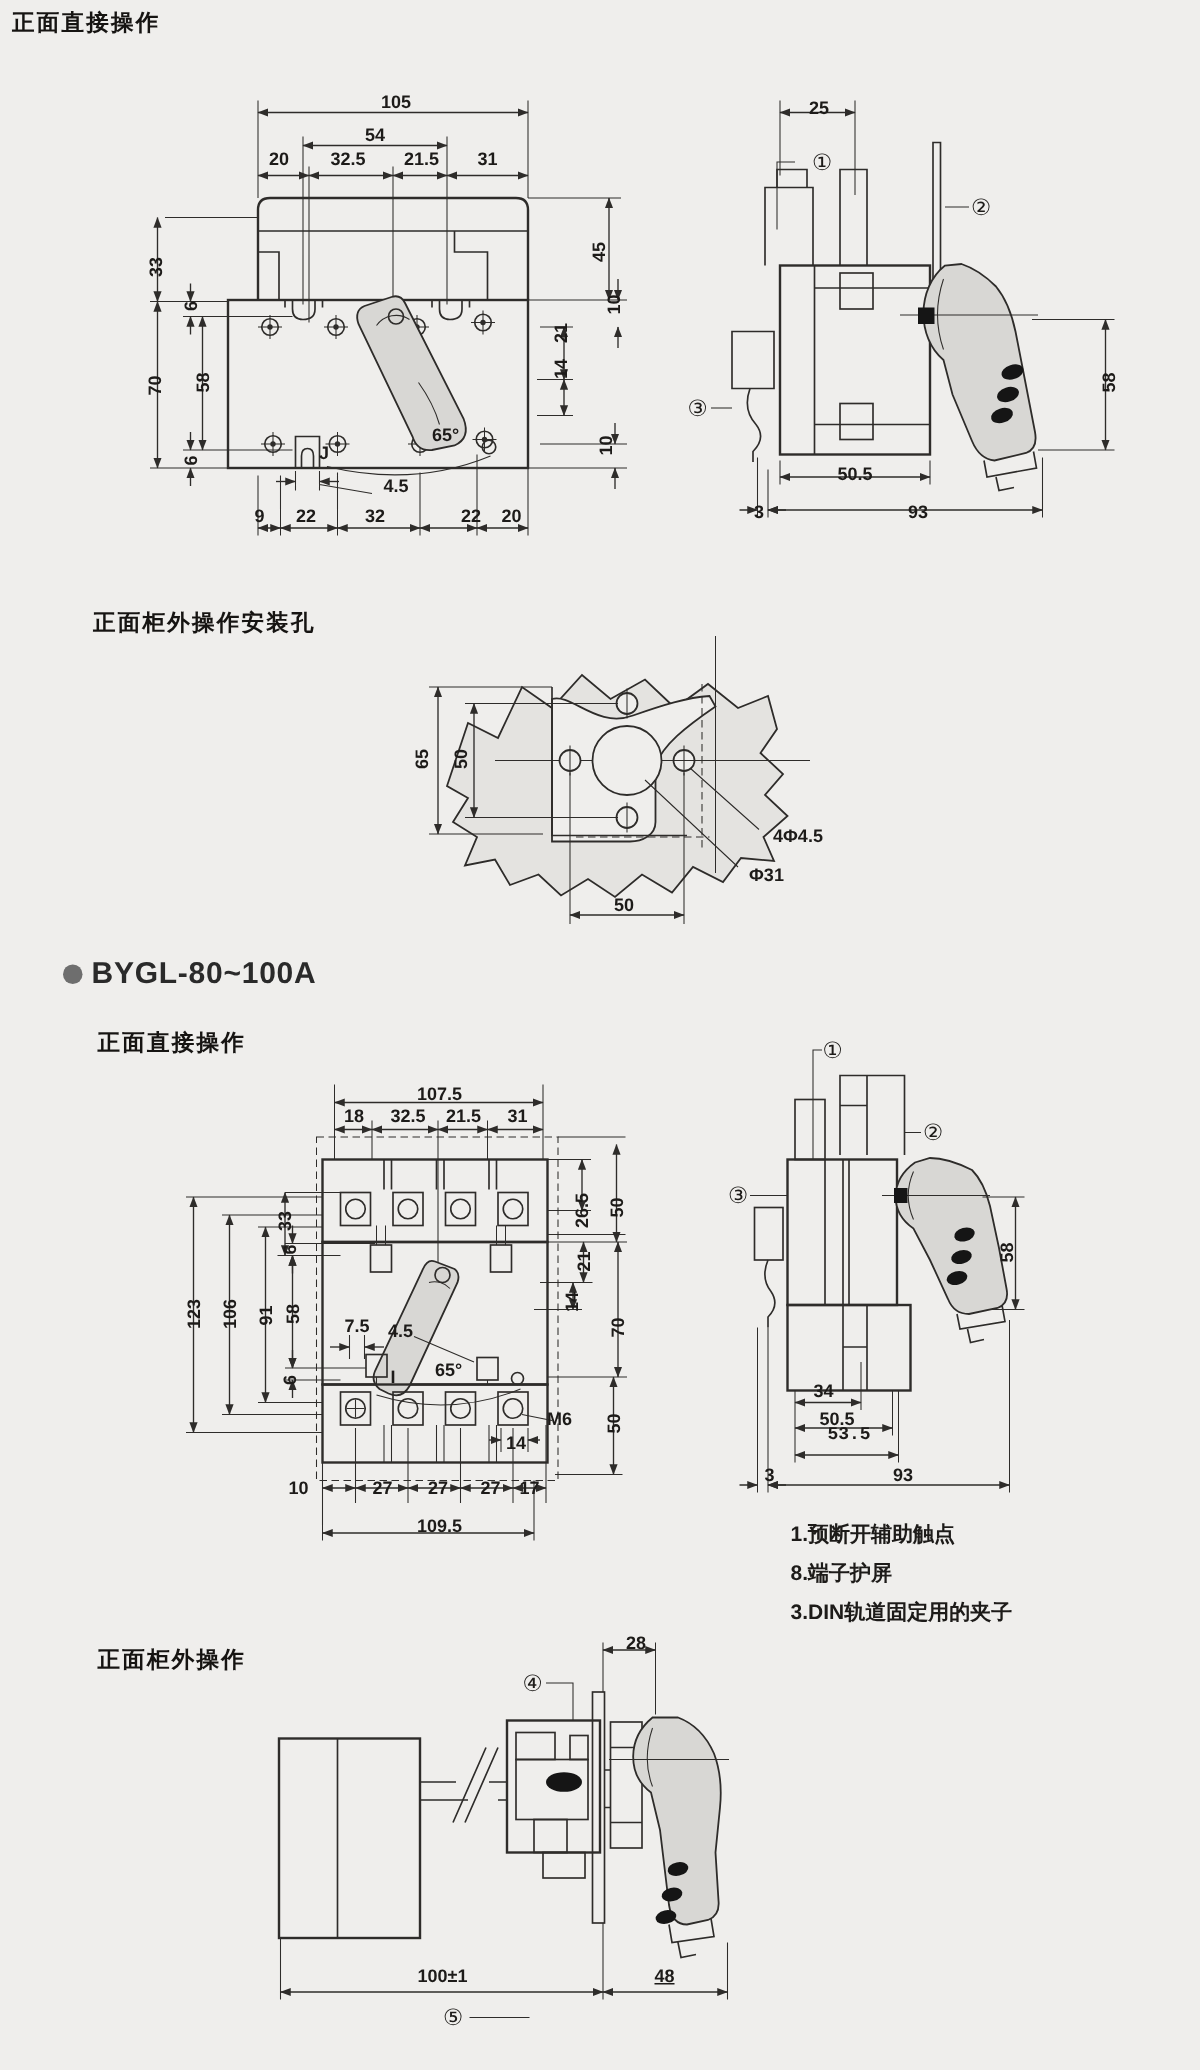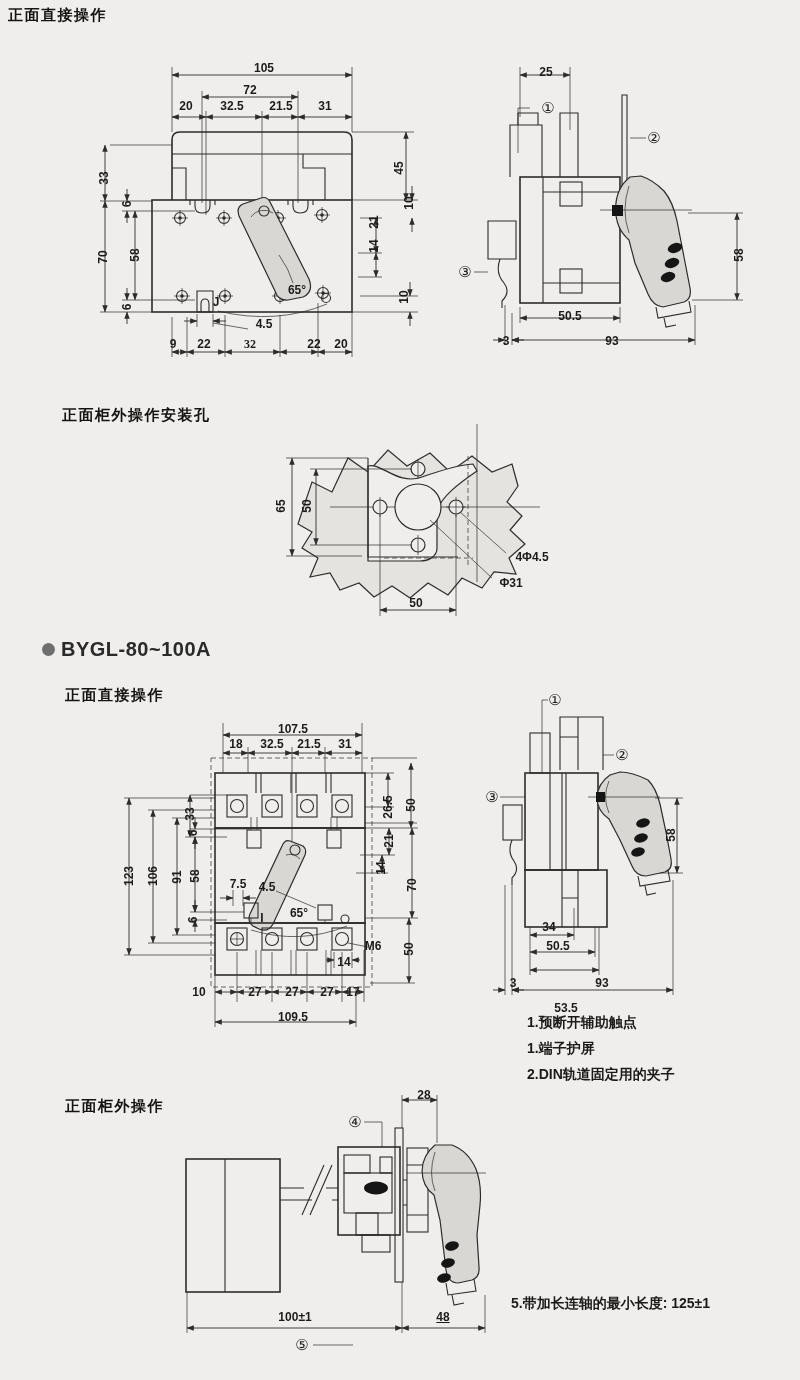--- a/index.html
+++ b/index.html
@@ -289,50 +289,49 @@
   <div class="h" style="left:62px;top:406px">正面柜外操作安装孔</div>
   <div class="product" style="left:42px;top:638px">
     <span class="bullet"></span>
     <span>BYGL-80~100A</span>
   </div>
   <div class="h" style="left:65px;top:686px">正面直接操作</div>
   <div class="h" style="left:65px;top:1097px">正面柜外操作</div>
 
   <div class="noteblock" style="left:527px;top:1009px">
     <div>1.预断开辅助触点</div>
-    <div>1.端子护屏</div>
-    <div>2.DIN轨道固定用的夹子</div>
+    <div>8.端子护屏</div>
+    <div>3.DIN轨道固定用的夹子</div>
   </div>
   <div class="noteblock" style="left:511px;top:1290px;line-height:27px">
-    <div>5.带加长连轴的最小长度:  125±1</div>
   </div>
 
   <div class="labels">
       <span class="dim" style="left: 264px; top: 68px;">105</span>
-      <span class="dim" style="left: 250px; top: 90px;">72</span>
+      <span class="dim" style="left: 250px; top: 90px;">54</span>
       <span class="dim" style="left: 186px; top: 106px;">20</span>
       <span class="dim" style="left: 232px; top: 106px;">32.5</span>
       <span class="dim" style="left: 281px; top: 106px;">21.5</span>
       <span class="dim" style="left: 325px; top: 106px;">31</span>
       <span class="dim rot" style="left: 399px; top: 168px;">45</span>
       <span class="dim rot" style="left: 409px; top: 203px;">10</span>
       <span class="dim rot" style="left: 374px; top: 222px;">21</span>
       <span class="dim rot" style="left: 374px; top: 246px;">14</span>
       <span class="dim rot" style="left: 404px; top: 297px;">10</span>
       <span class="dim rot" style="left: 104px; top: 178px;">33</span>
       <span class="dim rot" style="left: 127px; top: 204px;">6</span>
       <span class="dim rot" style="left: 103px; top: 257px;">70</span>
       <span class="dim rot" style="left: 135px; top: 255px;">58</span>
       <span class="dim rot" style="left: 127px; top: 307px;">6</span>
       <span class="dim" style="left: 297px; top: 290px;">65°</span>
       <span class="dim" style="left: 216px; top: 302px;">J</span>
       <span class="dim" style="left: 264px; top: 324px;">4.5</span>
       <span class="dim" style="left: 173px; top: 344px;">9</span>
       <span class="dim" style="left: 204px; top: 344px;">22</span>
-      <span class="dim" style="left: 250px; top: 344px; font-family: Liberation Serif, serif;">32</span>
+      <span class="dim" style="left: 250px; top: 344px;">32</span>
       <span class="dim" style="left: 314px; top: 344px;">22</span>
       <span class="dim" style="left: 341px; top: 344px;">20</span>
       <span class="dim" style="left: 546px; top: 72px;">25</span>
       <span class="dim callout" style="left: 548px; top: 108px;">①</span>
       <span class="dim callout" style="left: 654px; top: 138px;">②</span>
       <span class="dim callout" style="left: 465px; top: 272px;">③</span>
       <span class="dim rot" style="left: 739px; top: 255px;">58</span>
       <span class="dim" style="left: 570px; top: 316px;">50.5</span>
       <span class="dim" style="left: 506px; top: 341px;">3</span>
       <span class="dim" style="left: 612px; top: 341px;">93</span>
@@ -370,21 +369,21 @@
       <span class="dim" style="left: 292px; top: 992px;">27</span>
       <span class="dim" style="left: 327px; top: 992px;">27</span>
       <span class="dim" style="left: 353px; top: 992px;">17</span>
       <span class="dim" style="left: 293px; top: 1017px;">109.5</span>
       <span class="dim callout" style="left: 555px; top: 700px;">①</span>
       <span class="dim callout" style="left: 622px; top: 755px;">②</span>
       <span class="dim callout" style="left: 492px; top: 797px;">③</span>
       <span class="dim rot" style="left: 671px; top: 835px;">58</span>
       <span class="dim" style="left: 549px; top: 927px;">34</span>
       <span class="dim" style="left: 558px; top: 946px;">50.5</span>
-      <span class="dim" style="left: 566px; top: 1008px;">53.5</span>
+      <span class="dim" style="left: 566px; top: 956px; font-family: Liberation Mono, monospace;">53.5</span>
       <span class="dim" style="left: 513px; top: 983px;">3</span>
       <span class="dim" style="left: 602px; top: 983px;">93</span>
       <span class="dim" style="left: 424px; top: 1095px;">28</span>
       <span class="dim callout" style="left: 355px; top: 1122px;">④</span>
       <span class="dim" style="left: 295px; top: 1317px;">100±1</span>
       <span class="dim" style="left: 443px; top: 1317px; text-decoration: underline;">48</span>
       <span class="dim callout" style="left: 302px; top: 1345px;">⑤</span>
     </div>
 
 </div>

